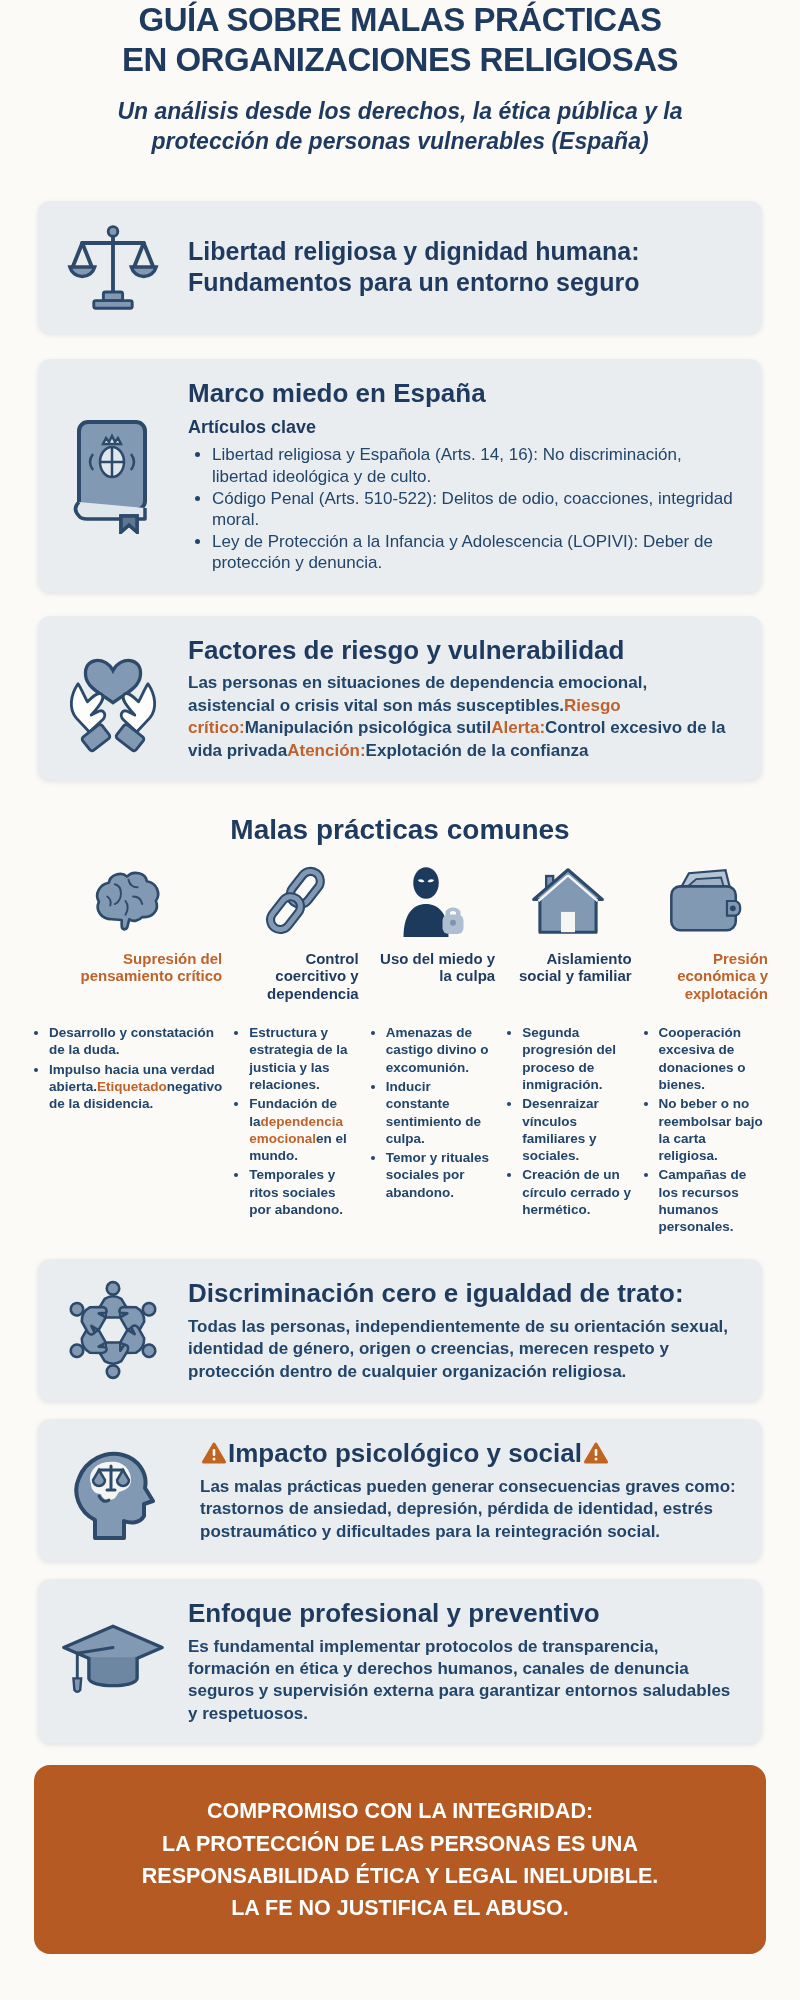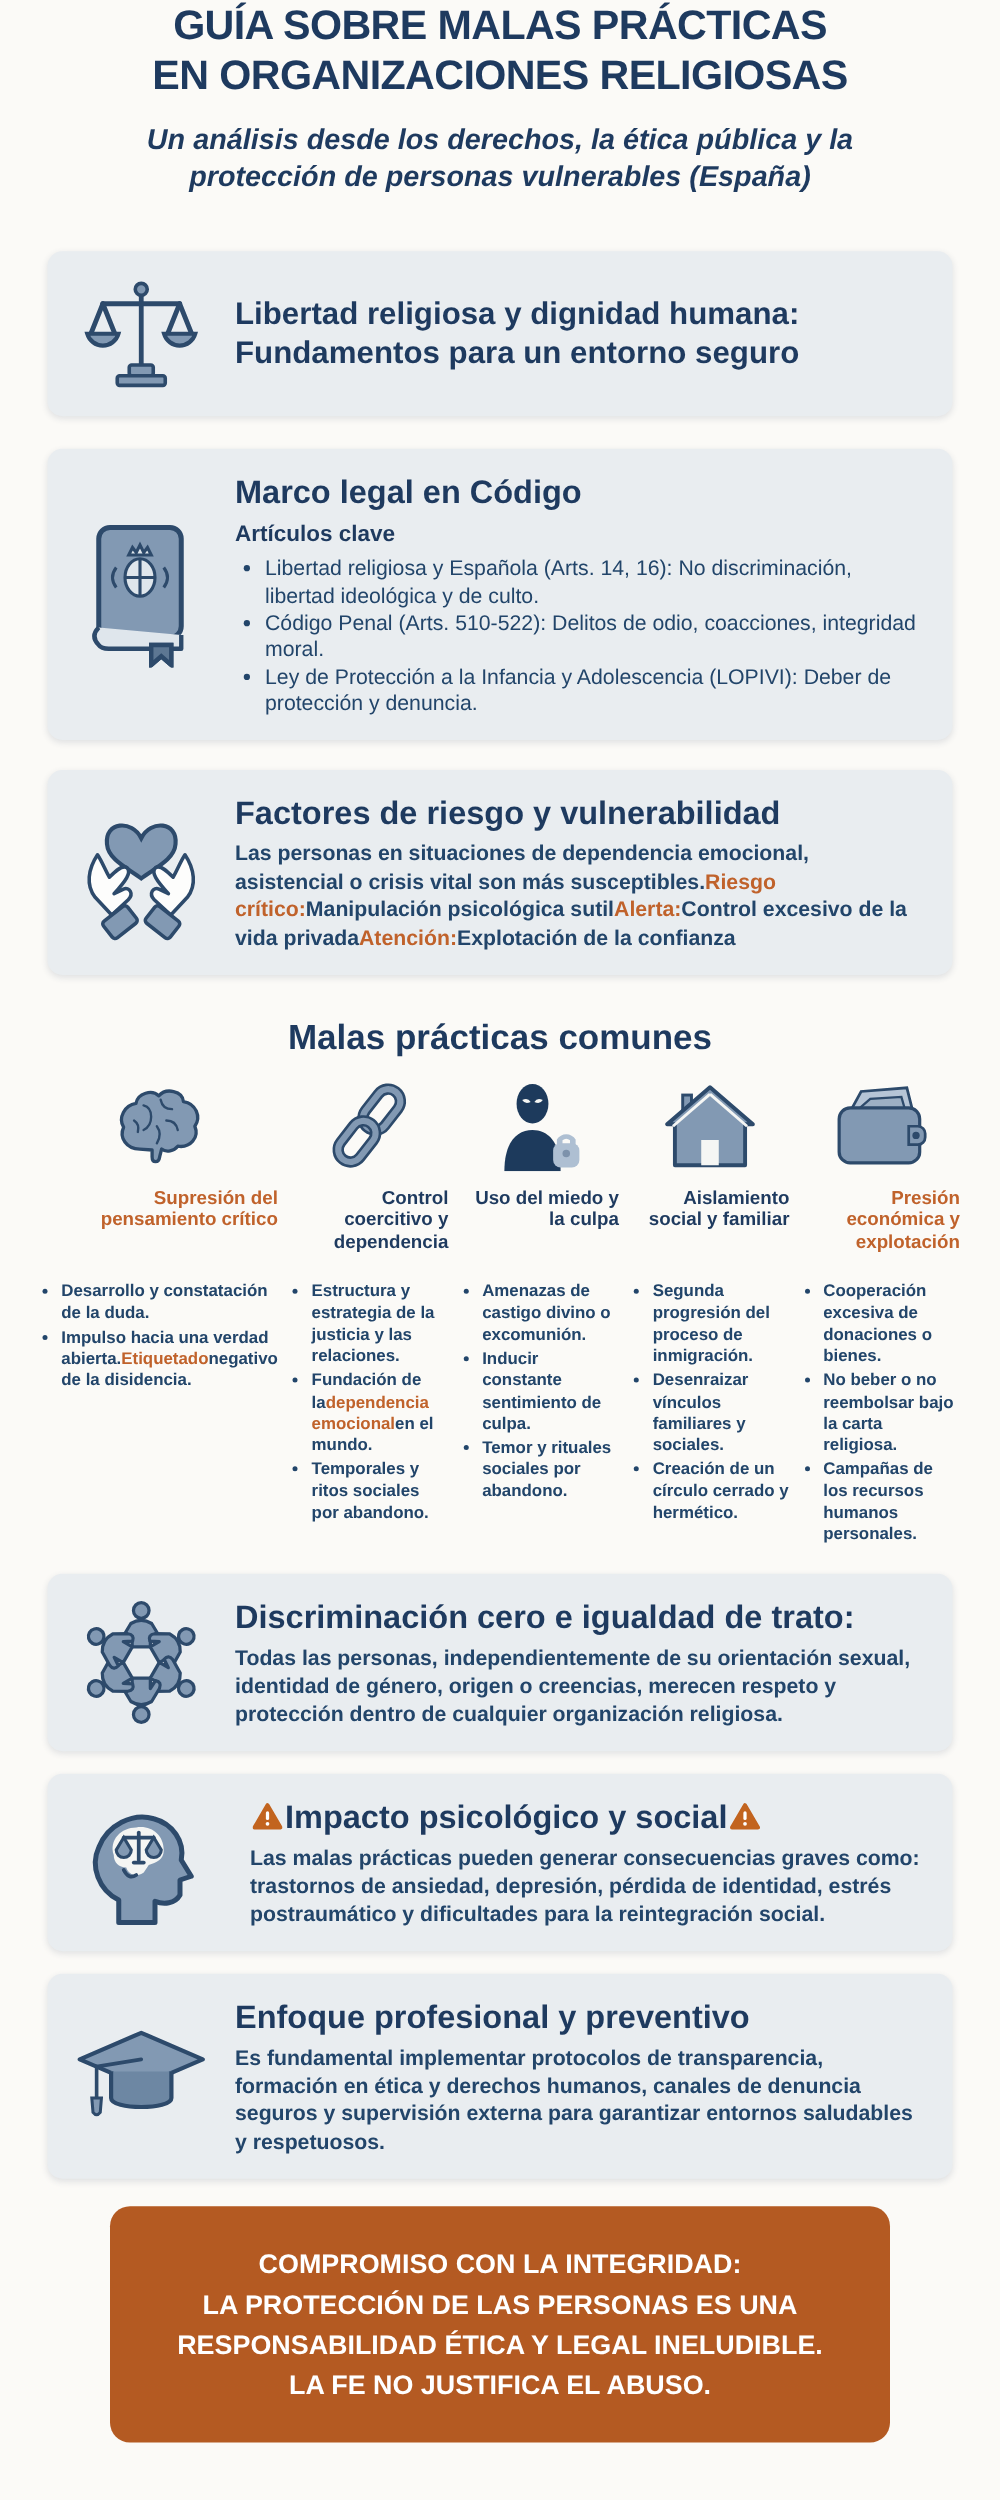--- a/index.html
+++ b/index.html
@@ -57,21 +57,21 @@
     margin-top:10px;min-height:58px;text-align:right;
     font-size:15px;font-weight:bold;line-height:1.15;
     display:flex;align-items:flex-start;justify-content:center;
   }
   .accent-orange{color:var(--orange);}
   .accent-navy{color:var(--navy);}
   .col ul{margin-top:16px;padding-left:17px;align-self:stretch;}
   .col ul li{font-size:13.5px;font-weight:bold;line-height:1.28;color:var(--body-navy);margin-bottom:2px;}
   .warn{width:24px;height:22px;display:inline-block;vertical-align:-2px;margin:0 2px;}
   .cta{
-    width:624px;margin:22px auto 0;background:var(--cta-bg);
+    width:732px;margin:22px auto 0;background:var(--cta-bg);
     border-radius:16px;padding:30px 30px;
     text-align:center;color:#fff;font-size:21.5px;font-weight:bold;line-height:1.5;
   }
   .mt-card1{margin-top:44px;}
   .mt-card2{margin-top:26px;}
   .mt-card3{margin-top:24px;}
   .mt-card4{margin-top:22px;}
   .mt-card5{margin-top:18px;gap:12px;}
   .mt-card6{margin-top:18px;}
   svg{display:block;}
@@ -124,21 +124,21 @@
           <path d="M40 28 l3 -6 3 4 3 -6 3 6 3 -4 3 6 z" fill="#dfe6ec"></path>
           <ellipse cx="49" cy="46" rx="12" ry="15" fill="#dfe6ec"></ellipse>
           <line x1="49" y1="31" x2="49" y2="61"></line>
           <line x1="37" y1="46" x2="61" y2="46"></line>
           <path d="M30 38 q-6 8 0 16"></path>
             <path d="M68 38 q6 8 0 16"></path>
         </g>
       </svg>
     </div>
     <div class="card-content">
-      <div class="card-title">Marco legal en Código</div>
+      <div class="card-title">Marco miedo en España</div>
       <div class="card-sub">Artículos clave</div>
       <ul>
           <li>Libertad religiosa y Española (Arts. 14, 16): No discriminación, libertad ideológica y de culto.</li>
           <li>Código Penal (Arts. 510-522): Delitos de odio, coacciones, integridad moral.</li>
           <li>Ley de Protección a la Infancia y Adolescencia (LOPIVI): Deber de protección y denuncia.</li>
         </ul>
     </div>
   </div>
 
   <div class="card mt-card3">

